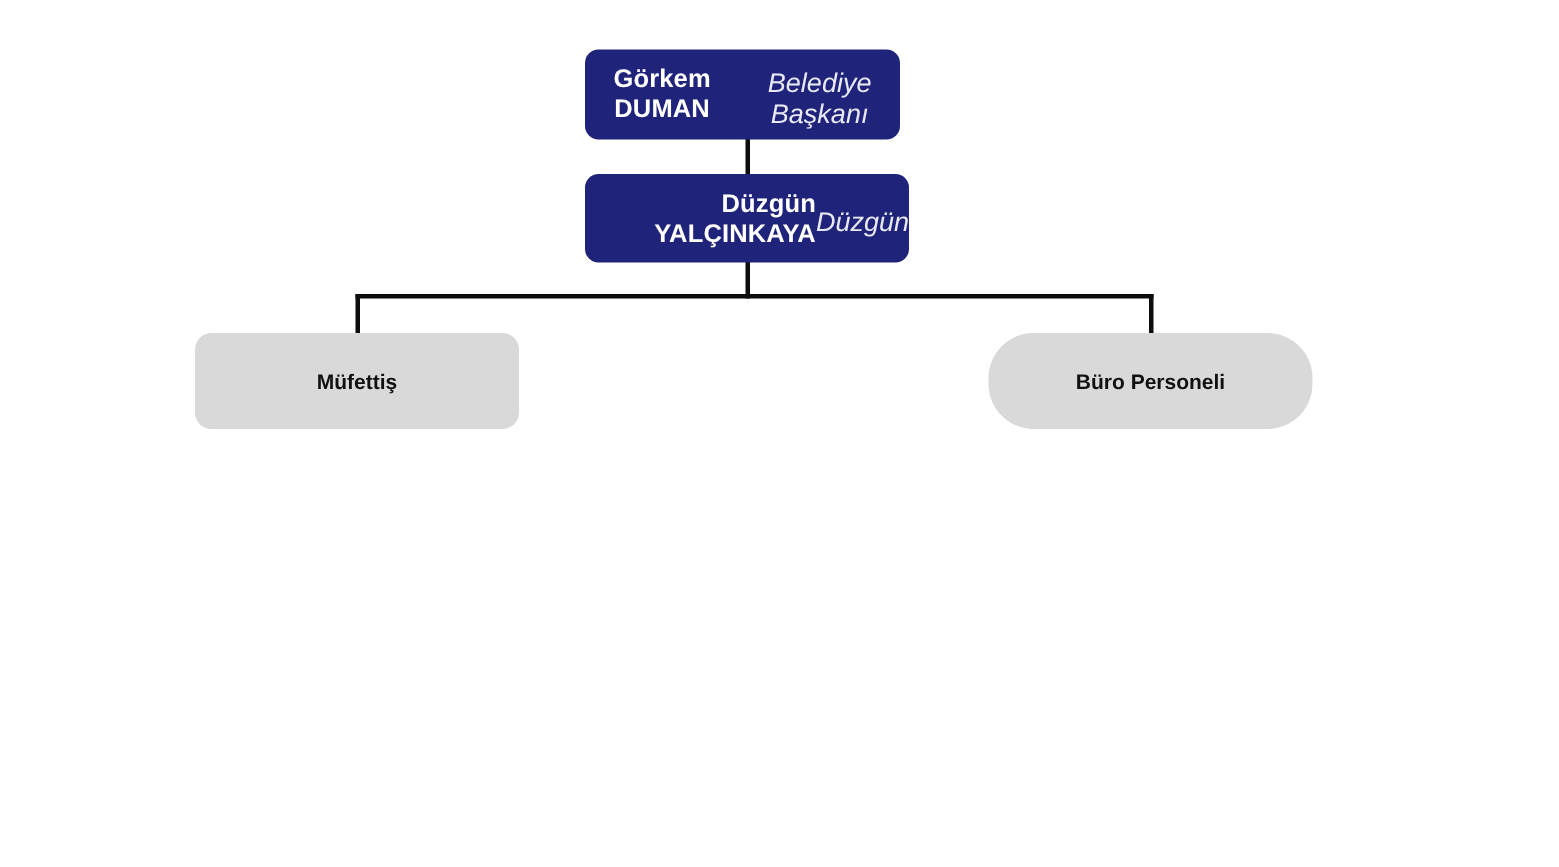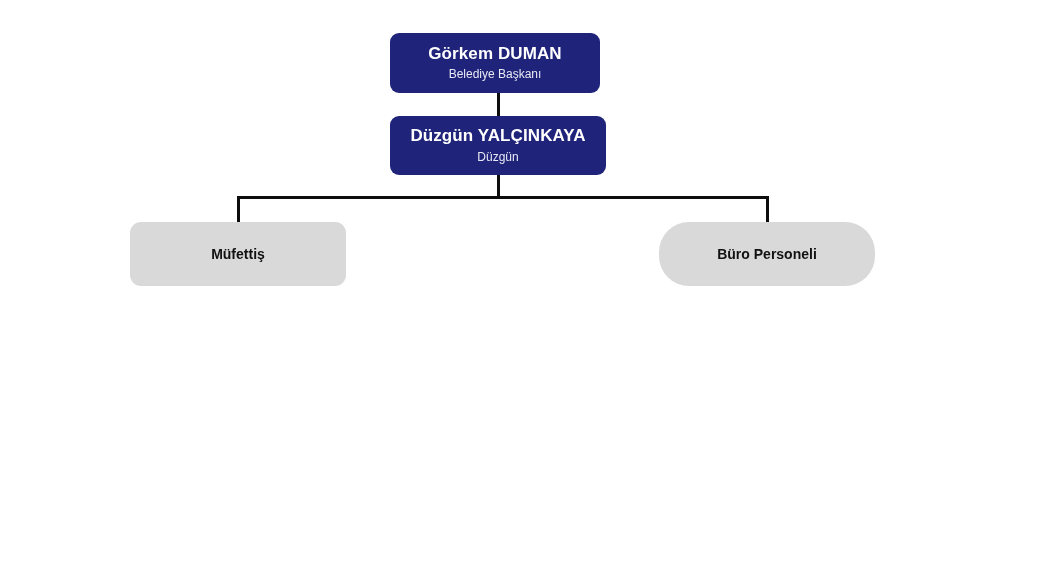--- a/index.html
+++ b/index.html
@@ -27,42 +27,43 @@
   }
   .v-line { width: 3px; }
   .h-line { height: 3px; }
 
   
   .node {
     position: absolute;
     box-sizing: border-box;
     border-radius: 9px;
     display: flex;
-    flex-direction: column;
+    flex-direction: row;
     align-items: center;
     justify-content: center;
     text-align: center;
   }
 
   .node-primary {
     background: #1f2379;
   }
   .node-primary .node-title {
     color: #ffffff;
     font-size: 17px;
     font-weight: bold;
     letter-spacing: 0.1px;
     line-height: 1.15;
   }
   .node-primary .node-subtitle {
     color: #e8e9f4;
-    font-size: 12px;
+    font-size: 18px;
     font-weight: normal;
     line-height: 1.15;
     margin-top: 5px;
+    font-style: italic;
   }
 
   .node-secondary {
     background: #d9d9d9;
     border-radius: 11px;
   }
   .node-secondary .node-title {
     color: #111111;
     font-size: 14px;
     font-weight: bold;
@@ -74,20 +75,21 @@
     left: 390px;
     top: 33px;
     width: 210px;
     height: 60px;
   }
   #node-mudur {
     left: 390px;
     top: 116px;
     width: 216px;
     height: 59px;
+    text-align: right;
   }
   #node-mufettis {
     left: 130px;
     top: 222px;
     width: 216px;
     height: 64px;
   }
   #node-buro {
     left: 659px;
     top: 222px;

